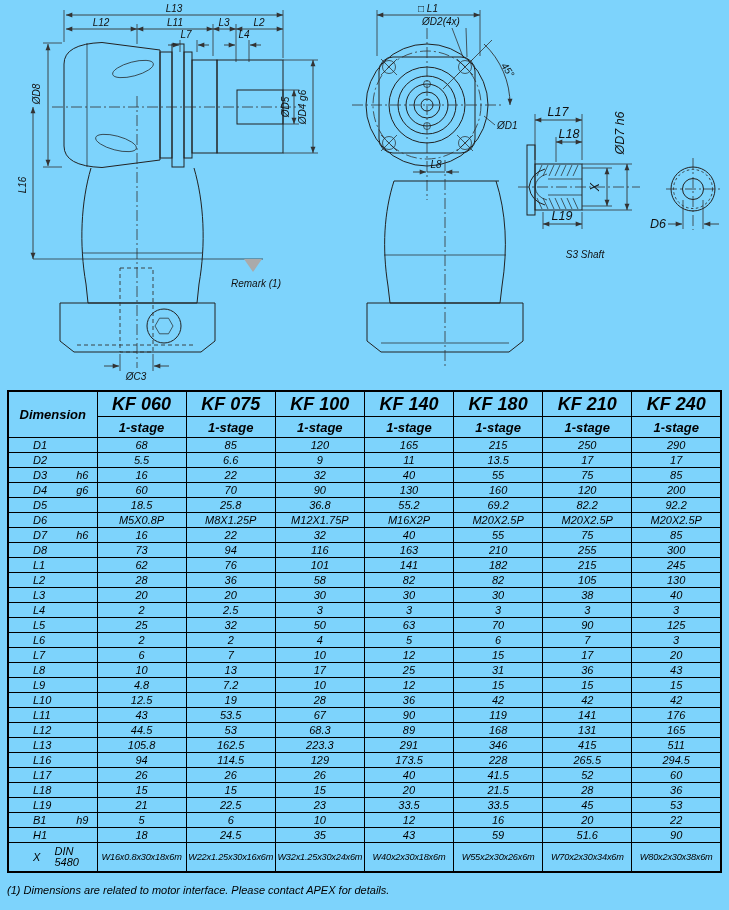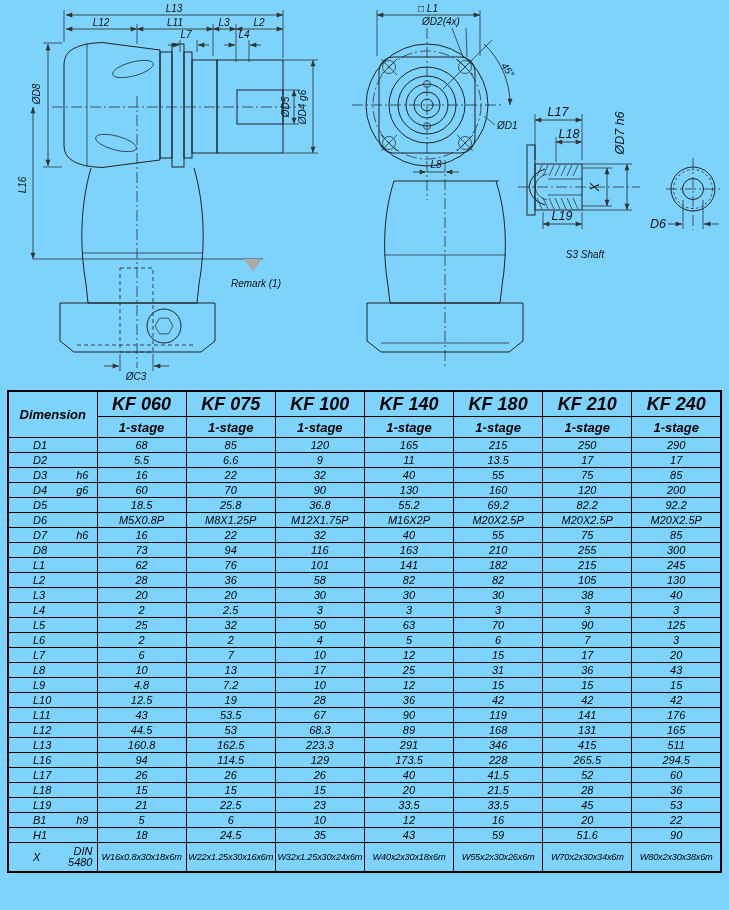--- a/index.html
+++ b/index.html
@@ -18,21 +18,21 @@
   #dim-table{border:2px solid #000;}
   #dim-table thead th{font-weight:bold;text-align:center;}
   #dim-table .mrow th{font-size:18px;height:22px;}
   #dim-table .srow th{font-size:13px;height:18px;}
   #dim-table th.dimhead{font-size:13px;}
   #dim-table tbody td{font-size:11px;text-align:center;height:14px;line-height:13px;padding:0;}
   #dim-table td.dimcell{text-align:left;padding-left:24px;position:relative;}
   #dim-table td.dimcell .sfx{position:absolute;right:8px;top:50%;transform:translateY(-50%);text-align:center;}
   #dim-table tr.xrow td{height:28px;}
   #dim-table tr.xrow td.val{font-size:9.2px;letter-spacing:-0.2px;text-align:center;}
-  #dim-table tr.xrow .sfx{width:38px;white-space:normal;line-height:11px;text-align:right;right:4px;}
+  #dim-table tr.xrow .sfx{width:38px;white-space:normal;line-height:11px;text-align:left;right:4px;}
   #footnote{position:absolute;left:7px;top:884px;font-size:11px;color:#000;}
 </style>
 </head>
 <body>
 
 <div id="page">
 
   <svg id="drawings" width="729" height="388" viewBox="0 0 729 388">
     <defs>
       <marker id="aE" viewBox="0 0 10 10" refX="9" refY="5" markerWidth="9" markerHeight="7" orient="auto-start-reverse" markerUnits="userSpaceOnUse">
@@ -454,21 +454,21 @@
           <td class="val">44.5</td>
           <td class="val">53</td>
           <td class="val">68.3</td>
           <td class="val">89</td>
           <td class="val">168</td>
           <td class="val">131</td>
           <td class="val">165</td>
         </tr>
         <tr>
           <td class="dimcell"><span>L13</span></td>
-          <td class="val">160.8</td>
+          <td class="val">105.8</td>
           <td class="val">162.5</td>
           <td class="val">223.3</td>
           <td class="val">291</td>
           <td class="val">346</td>
           <td class="val">415</td>
           <td class="val">511</td>
         </tr>
         <tr>
           <td class="dimcell"><span>L16</span></td>
           <td class="val">94</td>
@@ -535,13 +535,14 @@
           <td class="val">W22x1.25x30x16x6m</td>
           <td class="val">W32x1.25x30x24x6m</td>
           <td class="val">W40x2x30x18x6m</td>
           <td class="val">W55x2x30x26x6m</td>
           <td class="val">W70x2x30x34x6m</td>
           <td class="val">W80x2x30x38x6m</td>
         </tr>
       </tbody>
   </table>
 
+  <div id="footnote">(1) Dimensions are related to motor interface. Please contact APEX for details.</div>
 </div>
 
 </body></html>

